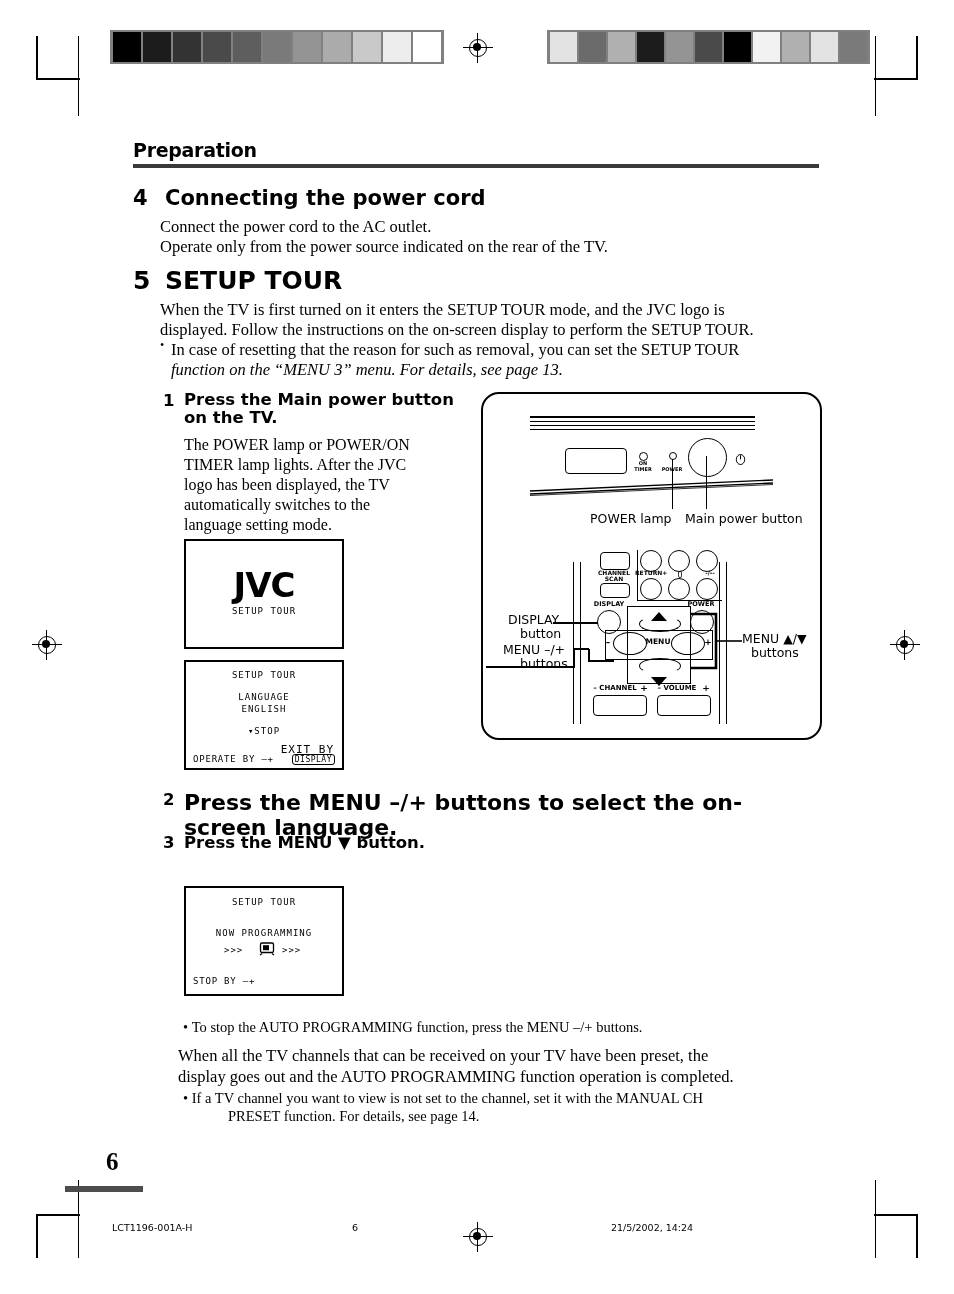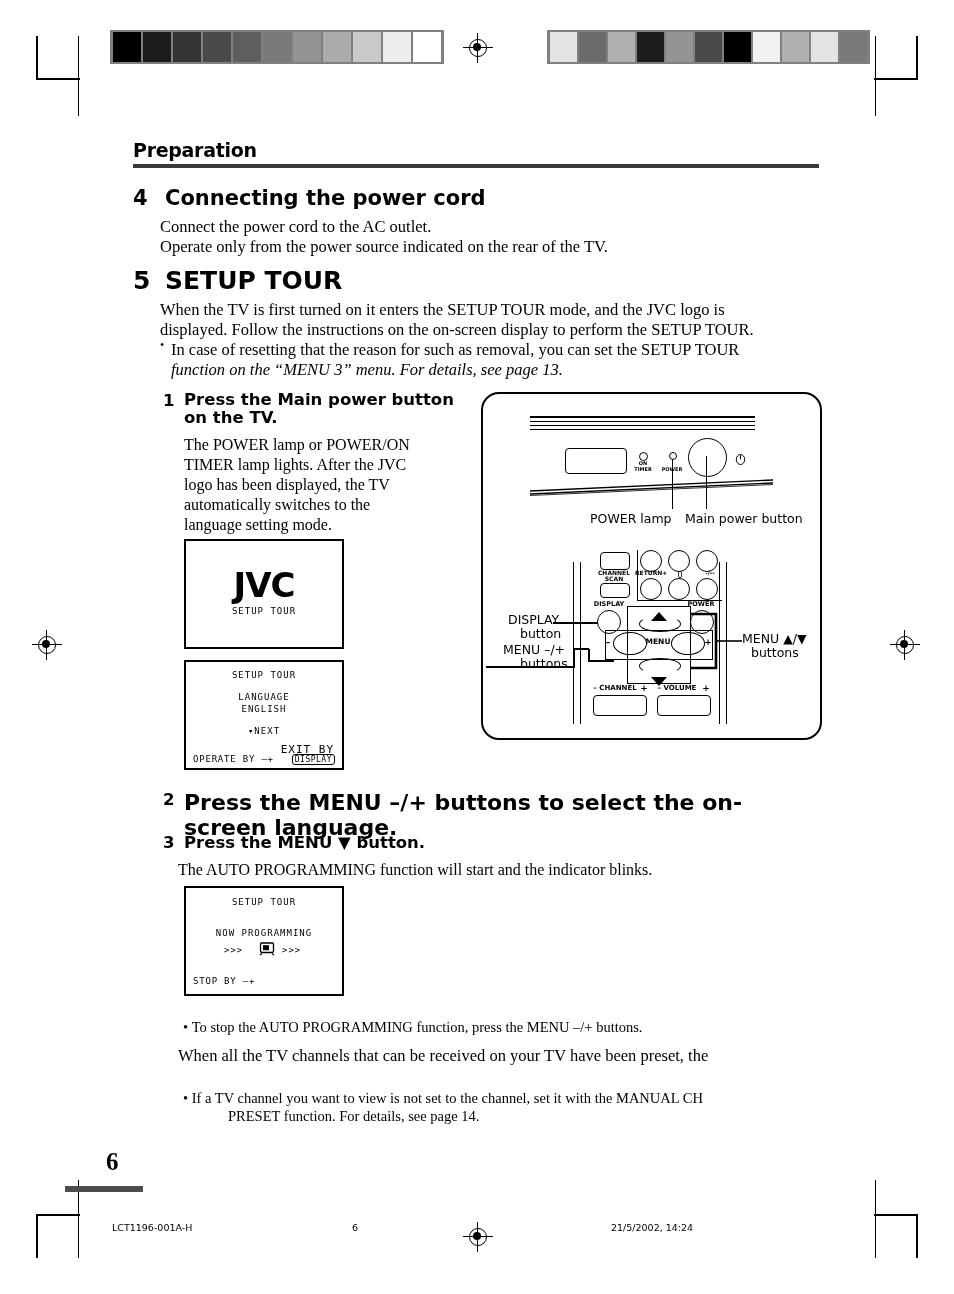--- a/index.html
+++ b/index.html
@@ -152,53 +152,53 @@
 
   <div class="osd" style="left:184px;top:539px;width:156px;height:106px;">
     <div class="c" style="top:24px;font-family:'DejaVu Sans',sans-serif;font-weight:bold;font-size:34px;letter-spacing:-1px;">JVC</div>
     <div class="c" style="top:65px;">SETUP TOUR</div>
   </div>
 
   <div class="osd" style="left:184px;top:660px;width:156px;height:106px;">
     <div class="c" style="top:8px;">SETUP TOUR</div>
     <div class="c" style="top:30px;">LANGUAGE</div>
     <div class="c" style="top:42px;">ENGLISH</div>
-    <div class="c" style="top:64px;">▾NEXT</div>
+    <div class="c" style="top:64px;">▾STOP</div>
     <div class="abs" style="right:8px;top:81px;font-family:'DejaVu Sans Mono',monospace;font-size:11px;letter-spacing:1px;">EXIT BY</div>
     <div class="abs" style="right:7px;top:92px;border:1px solid #000;border-radius:3px;padding:0 2px;
                 font-family:'DejaVu Sans Mono',monospace;font-size:8px;letter-spacing:0.5px;">DISPLAY</div>
     <div class="abs" style="left:7px;top:92px;font-family:'DejaVu Sans Mono',monospace;font-size:9px;letter-spacing:0.8px;">OPERATE BY –+</div>
   </div>
 
   <div class="sec-num" style="left:163px;top:790px;font-size:16.5px;">2</div>
   <div class="sec-head" style="left:184px;top:790px;font-size:22px;">Press the MENU –/+ buttons to select the on-screen language.</div>
 
   <div class="sec-num" style="left:163px;top:833px;font-size:16.5px;">3</div>
   <div class="sec-head" style="left:184px;top:833px;font-size:16.5px;">Press the MENU ▼ button.</div>
-  <div class="body-txt" style="left:178px;top:860px;font-size:16px;">The AUTO PROGRAMMING function will start and the indicator blinks.</div>
 
   <div class="osd" style="left:184px;top:886px;width:156px;height:106px;">
     <div class="c" style="top:9px;">SETUP TOUR</div>
     <div class="c" style="top:40px;">NOW PROGRAMMING</div>
     <div class="abs" style="left:38px;top:57px;font-family:'DejaVu Sans Mono',monospace;font-size:9px;letter-spacing:1px;">&gt;&gt;&gt;</div>
     <div class="abs" style="left:73px;top:54px;">
       <svg width="16" height="14" viewBox="0 0 16 14">
         <rect x="1.5" y="1" width="13" height="9.5" rx="1.4" fill="none" stroke="#000" stroke-width="1.3"></rect>
         <rect x="4" y="3.2" width="6" height="5" fill="#000"></rect>
         <path d="M3 11.6 L1 13 M13 11.6 L15 13" stroke="#000" stroke-width="1.2" fill="none"></path>
       </svg>
     </div>
     <div class="abs" style="left:96px;top:57px;font-family:'DejaVu Sans Mono',monospace;font-size:9px;letter-spacing:1px;">&gt;&gt;&gt;</div>
     <div class="abs" style="left:7px;top:88px;font-family:'DejaVu Sans Mono',monospace;font-size:9px;letter-spacing:0.8px;">STOP BY –+</div>
   </div>
 
   <div class="body-txt" style="left:183px;top:1018px;font-size:14.5px;">
     <span>•&nbsp;</span><span>To stop the AUTO PROGRAMMING function, press the MENU –/+ buttons.</span>
   </div>
   <div class="body-txt" style="left:178px;top:1045px;font-size:16.5px;">When all the TV channels that can be received on your TV have been preset, the</div>
+  <div class="body-txt" style="left:178px;top:1066px;font-size:16.5px;">display goes out and the AUTO PROGRAMMING function operation is completed.</div>
   <div class="body-txt" style="left:183px;top:1089px;font-size:14.5px;">
     <span>•&nbsp;</span><span>If a TV channel you want to view is not set to the channel, set it with the MANUAL CH</span>
   </div>
   <div class="body-txt" style="left:192px;top:1107px;font-size:14.5px;margin-left:36px;">PRESET function. For details, see page 14.</div>
 
   <div class="illus">
 
     <div class="hline" style="left:47px;top:22px;width:225px;height:2px;"></div>
     <div class="hline" style="left:47px;top:27px;width:225px;"></div>
     <div class="hline" style="left:47px;top:31px;width:225px;"></div>

